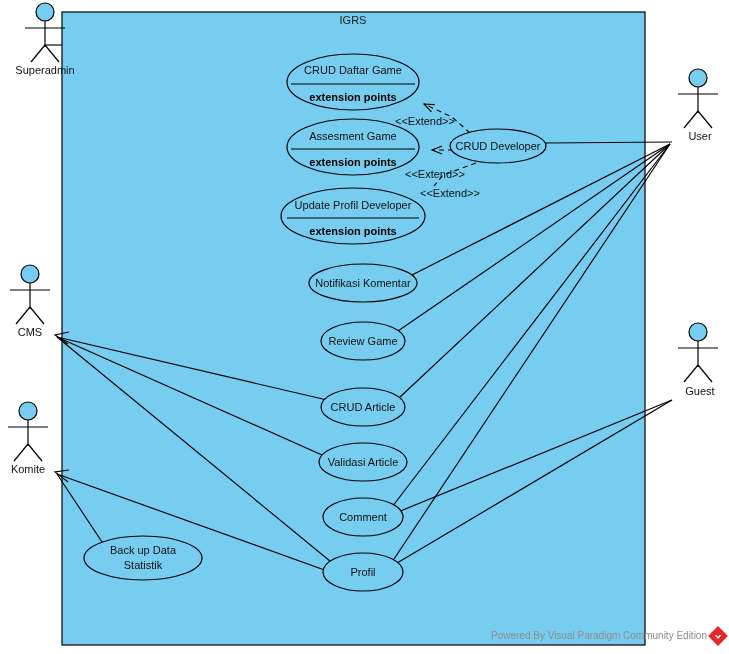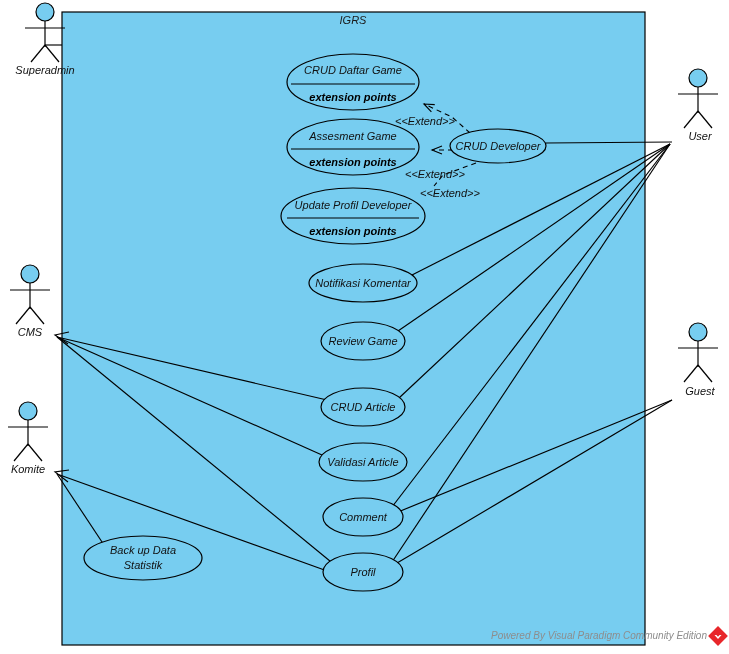--- a/index.html
+++ b/index.html
@@ -7,21 +7,20 @@
     padding: 0;
     background: #ffffff;
   }
   #canvas {
     position: relative;
     width: 729px;
     height: 654px;
     background: #ffffff;
     font-family: "Liberation Sans", sans-serif;
     overflow: hidden;
-    font-style: italic;
   }
   #diagram-svg {
     position: absolute;
     left: 0;
     top: 0;
     width: 729px;
     height: 654px;
   }
   .uc-label {
     font-family: "Liberation Sans", sans-serif;

